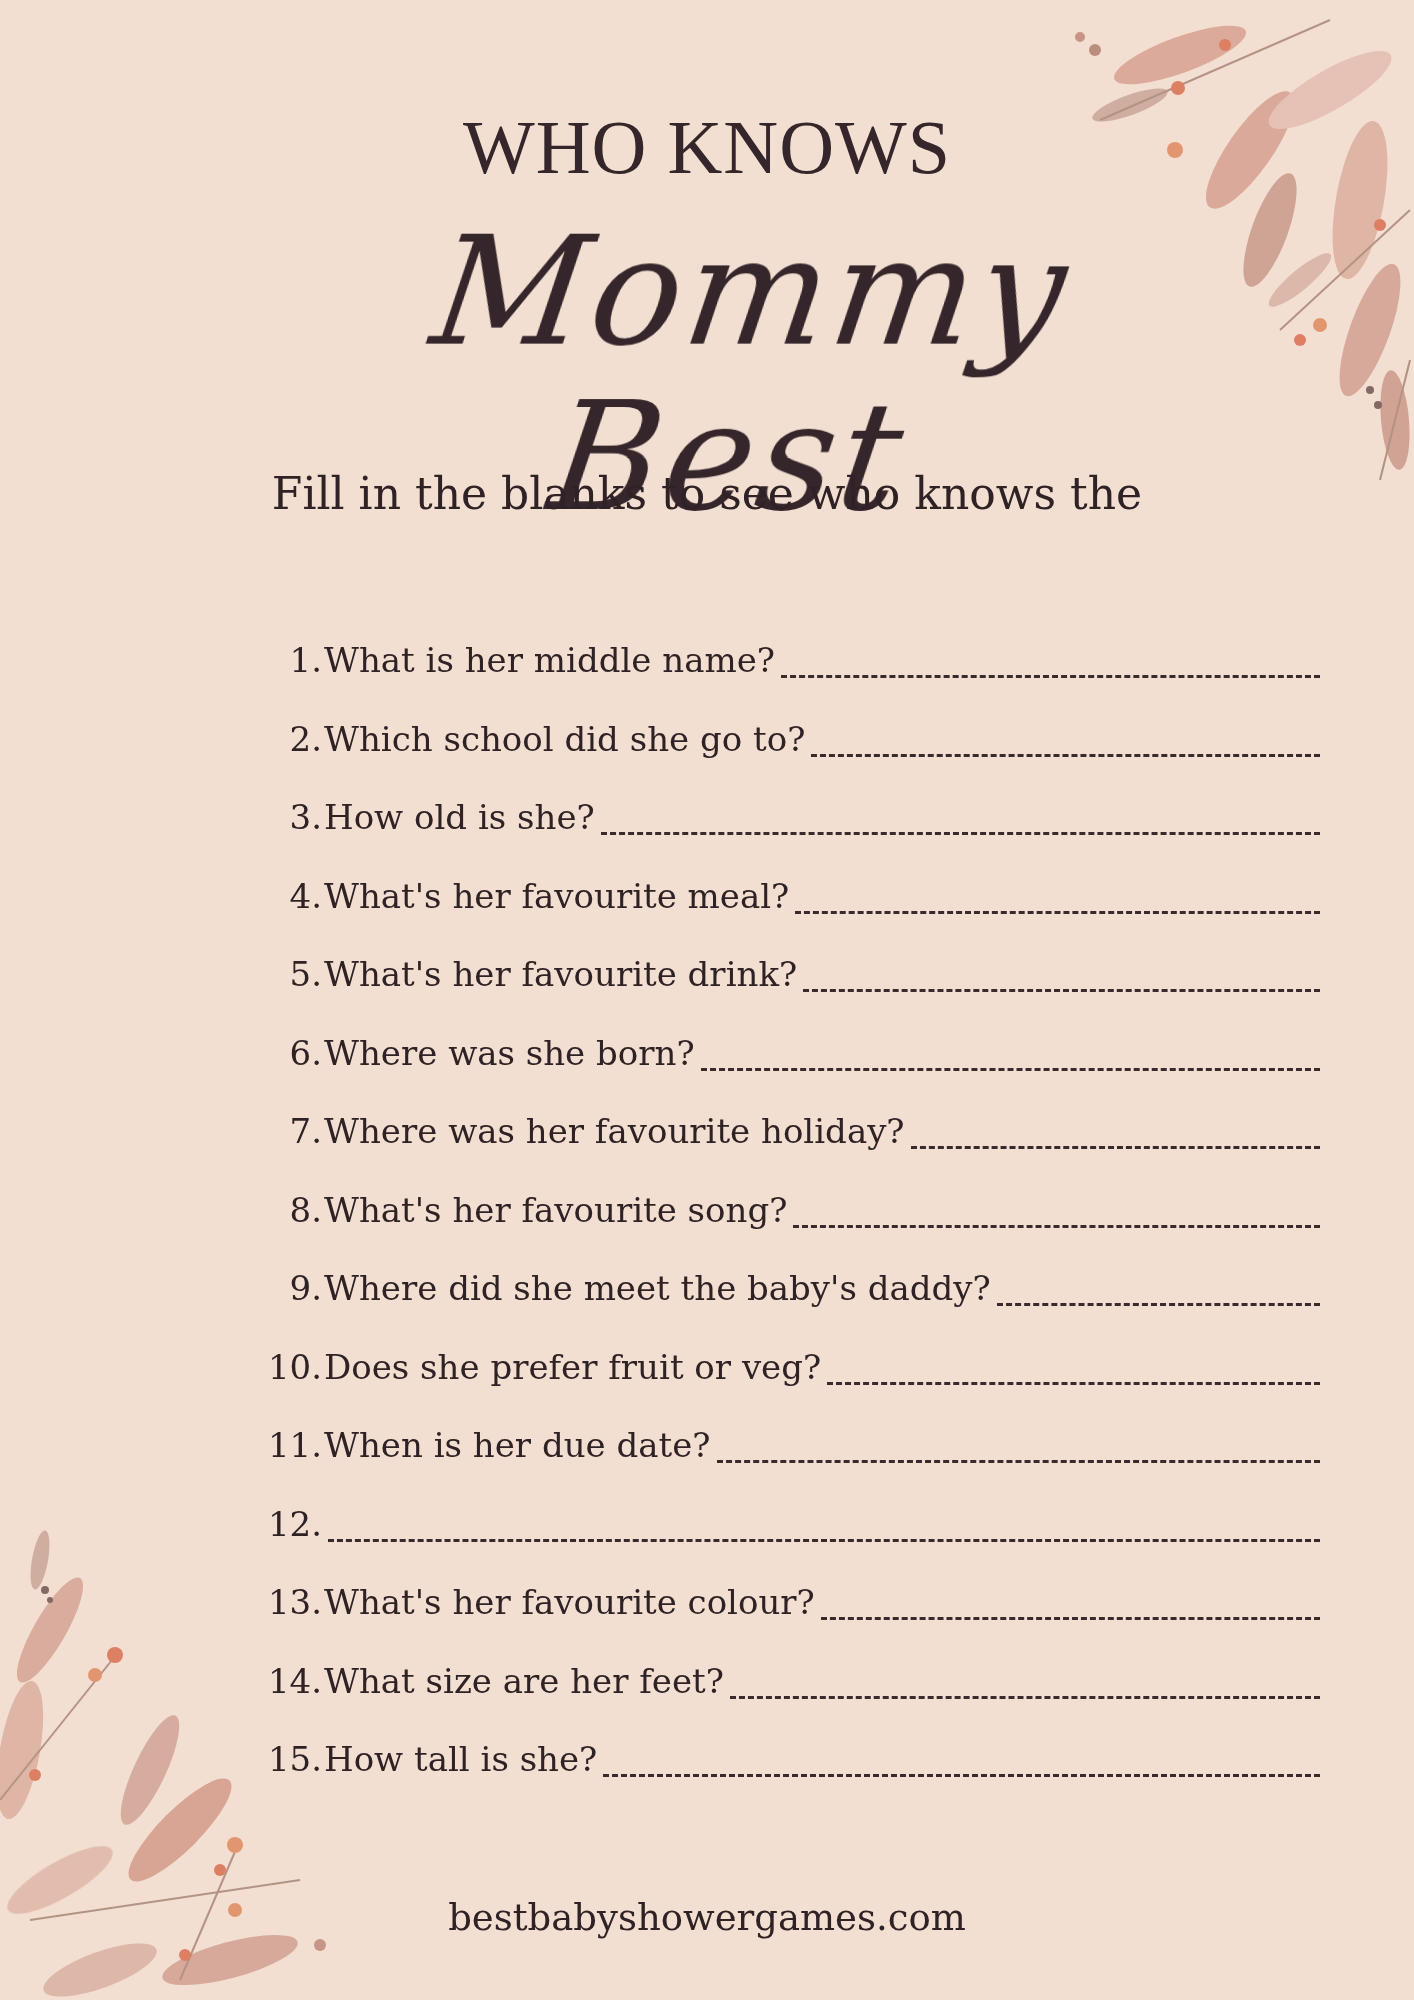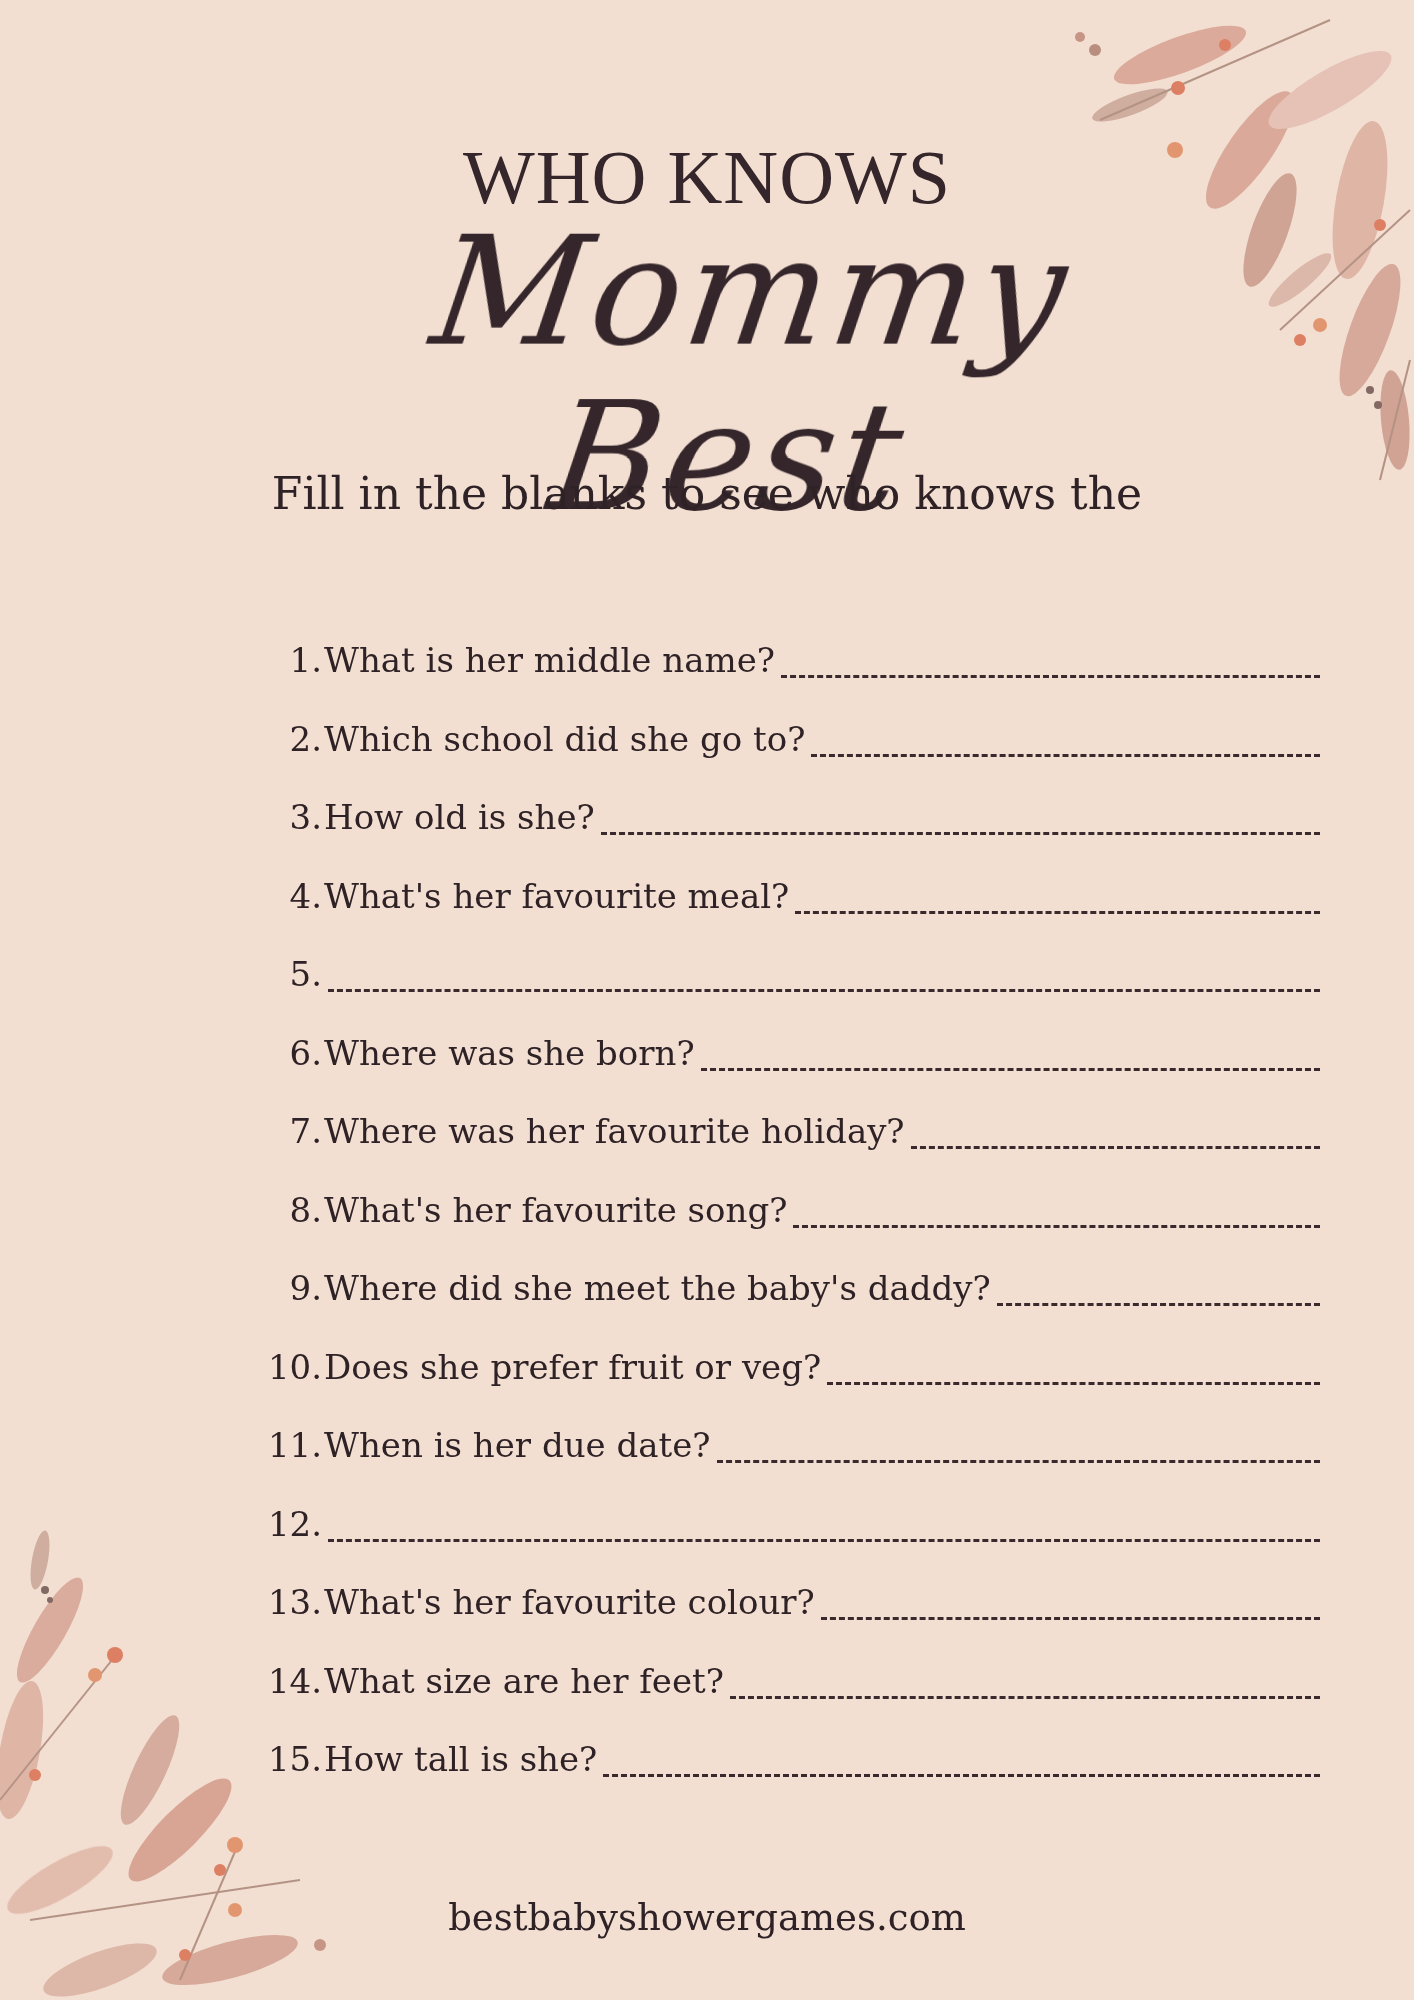--- a/index.html
+++ b/index.html
@@ -4,21 +4,21 @@
 <style>
   html, body { margin: 0; padding: 0; }
   body {
     width: 1414px; height: 2000px;
     background: #f2dfd1;
     position: relative; overflow: hidden;
     font-family: "DejaVu Serif", "Liberation Serif", serif;
     color: #2e2226;
   }
   .title-top {
-    position: absolute; top: 134px; left: 0; width: 1414px;
+    position: absolute; top: 104px; left: 0; width: 1414px;
     text-align: center;
     font-family: "Liberation Serif", "DejaVu Serif", serif;
     font-size: 76px; letter-spacing: 1px; color: #35262b;
     font-weight: normal;
   }
   .title-script {
     position: absolute; top: 210px; left: 300px; width: 880px;
     text-align: center;
     font-family: "DejaVu Serif", serif;
     font-style: italic;
@@ -135,20 +135,21 @@
       <span class="q-text">How old is she?</span>
       <span class="q-line"></span>
     </div>
   <div class="q-row">
       <span class="q-num">4.</span>
       <span class="q-text">What's her favourite meal?</span>
       <span class="q-line"></span>
     </div>
   <div class="q-row">
       <span class="q-num">5.</span>
+      <span class="q-text">What's her favourite drink?</span>
       <span class="q-line"></span>
     </div>
   <div class="q-row">
       <span class="q-num">6.</span>
       <span class="q-text">Where was she born?</span>
       <span class="q-line"></span>
     </div>
   <div class="q-row">
       <span class="q-num">7.</span>
       <span class="q-text">Where was her favourite holiday?</span>

